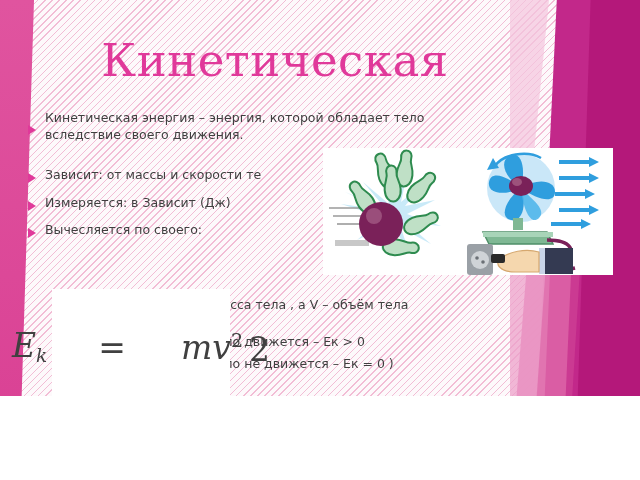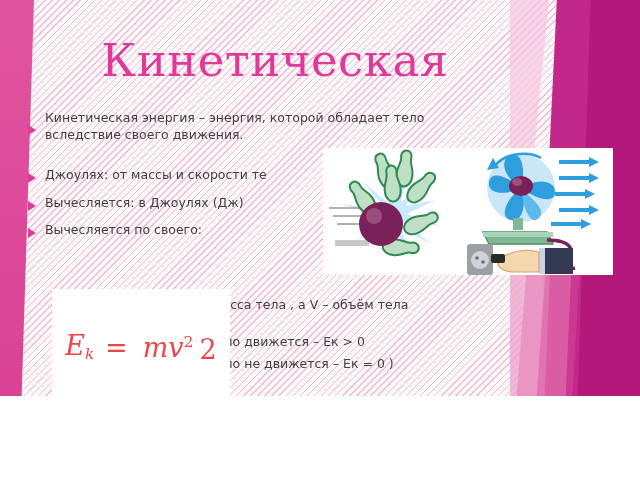--- a/index.html
+++ b/index.html
@@ -154,25 +154,26 @@
     width: 178px;
     height: 117px;
     background: #ffffff;
     z-index: 4;
     display: flex;
     align-items: center;
     justify-content: center;
   }
   .formula {
     font-family: "DejaVu Serif", serif;
-    font-size: 27px;
-    color: #ef4444;
+    font-size: 33px;
+    color: #404040;
     display: flex;
     align-items: center;
     line-height: 1;
+    gap: 40px;
   }
   .formula .lhs {
     font-style: italic;
     position: relative;
     padding-right: 2px;
   }
   .formula .lhs sub {
     font-size: 0.56em;
     font-style: italic;
     vertical-align: -0.28em;
@@ -241,26 +242,26 @@
 
   <div class="bullets">
 
     <div class="bullet-row gap">
       <span class="bullet-mark"></span>
       <span class="bullet-text">Кинетическая энергия – энергия, которой обладает тело вследствие своего движения.</span>
     </div>
 
     <div class="bullet-row">
       <span class="bullet-mark"></span>
-      <span class="bullet-text">Джоулях: от массы и скорости те</span>
+      <span class="bullet-text">Зависит: от массы и скорости те</span>
     </div>
 
     <div class="bullet-row">
       <span class="bullet-mark"></span>
-      <span class="bullet-text">Вычесляется: в Джоулях (Дж)</span>
+      <span class="bullet-text">Измеряется: в Зависит (Дж)</span>
     </div>
 
     <div class="bullet-row">
       <span class="bullet-mark"></span>
       <span class="bullet-text">Вычесляется по своего:</span>
     </div>
 
   </div>
 
   <div class="notes">

